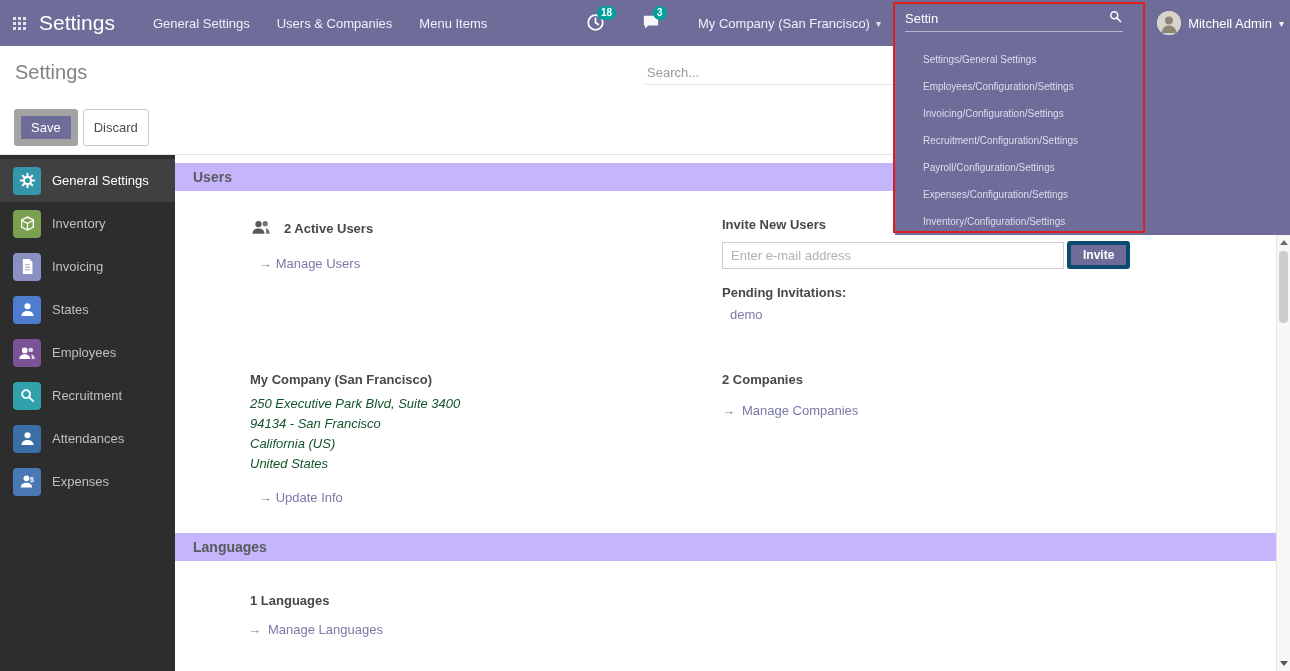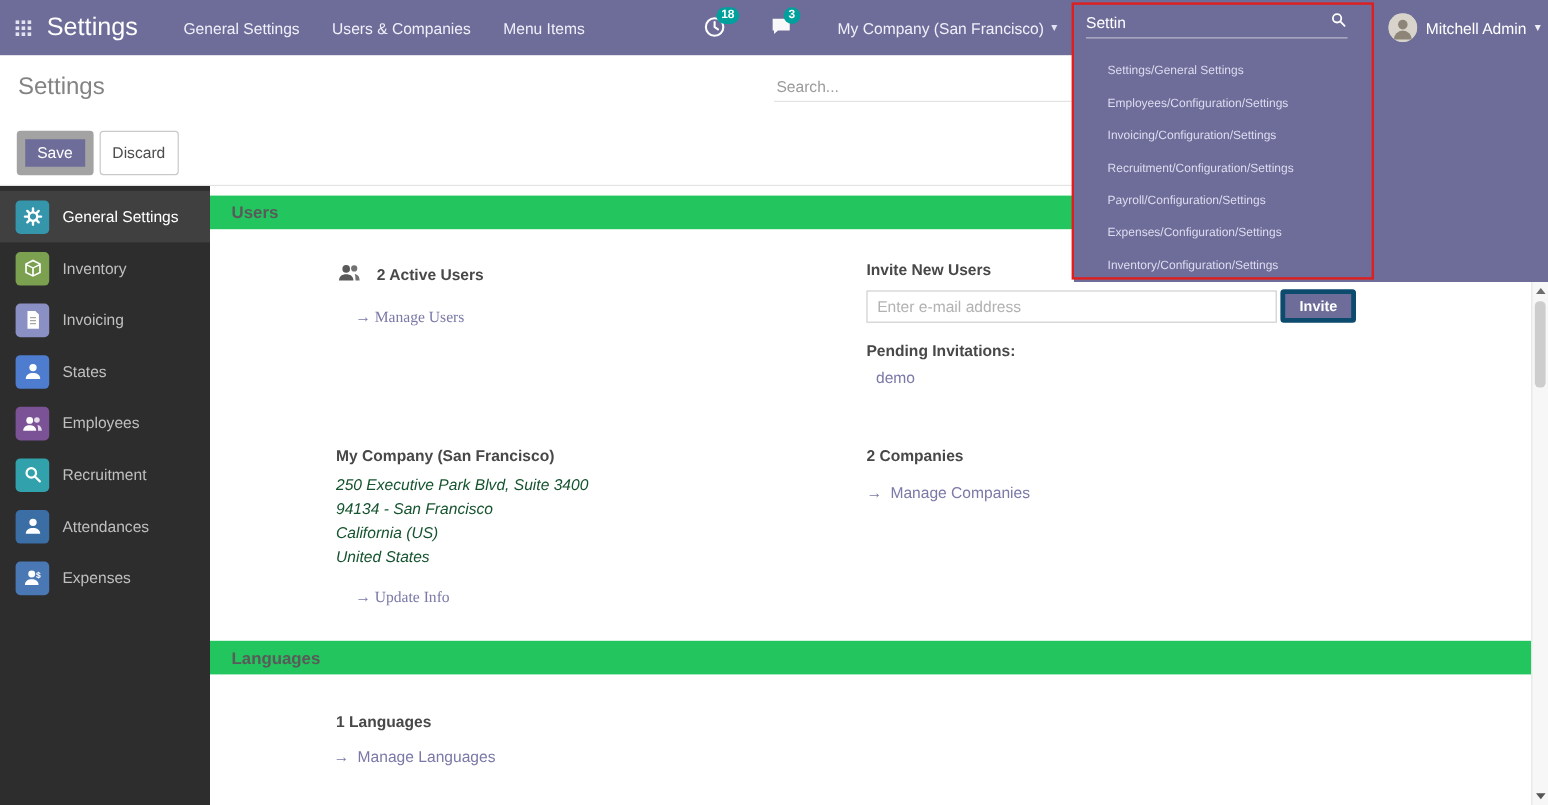--- a/index.html
+++ b/index.html
@@ -56,31 +56,31 @@
   
   .sidebar { position: absolute; top: 155px; left: 0; bottom: 0; width: 175px; background: #2d2d2d; z-index: 6; padding-top: 4px; }
   .sb-item { height: 43px; display: flex; align-items: center; gap: 11px; padding-left: 13px; color: #bfbfbf; cursor: pointer; }
   .sb-item.active { background: #404040; color: #fff; }
   .sb-icon { width: 28px; height: 28px; border-radius: 4px; flex: 0 0 28px; display: flex; align-items: center; justify-content: center; }
   .sb-label { font-size: 13px; }
 
   
   .content { position: absolute; top: 155px; left: 175px; right: 0; bottom: 0; background: #fff; overflow: hidden; }
   .section-bar {
-    height: 28px; line-height: 28px; background: #22c55e; color: #5a5a5a;
+    height: 28px; line-height: 28px; background: #c4b5fd; color: #5a5a5a;
     font-weight: bold; font-size: 14px; padding-left: 18px; margin-right: 13px; margin-top: 8px;
   }
   .row2 { display: flex; padding-top: 26px; padding-bottom: 20px; }
-  .col-left { width: 547px; padding-left: 105px; }
+  .col-left { width: 547px; padding-left: 75px; }
   .col-right { flex: 1; padding-right: 40px; }
   .bold-label { font-weight: bold; color: #484848; font-size: 13px; }
   .active-users { display: flex; align-items: center; gap: 12px; }
   .link { color: #7a79a8; font-size: 13px; display: inline-flex; align-items: center; gap: 7px; cursor: pointer; }
   .link .arrow { font-weight: bold; }
-  .manage-indent { margin-top: 16px; margin-left: 16px; display: block; font-family: Liberation Serif, serif; }
+  .manage-indent { margin-top: 16px; margin-left: 9px; display: block; }
   .invite-row { margin-top: 10px; display: flex; align-items: flex-start; }
   .invite-row input {
     width: 342px; height: 27px; border: 1px solid #cfcfcf; padding: 0 8px; font-size: 13px; color: #555;
     outline: none; font-family: "Liberation Sans", sans-serif;
   }
   .invite-row input::placeholder { color: #b2b2b2; }
   .btn-invite {
     margin-left: 3px; height: 28px; margin-top: -1px; padding: 0 12px; background: #6e6d99;
     border: 4px solid #0c4a6e; color: #fff; font-size: 12px; font-weight: bold; border-radius: 3px; cursor: pointer;
     font-family: "Liberation Sans", sans-serif;

